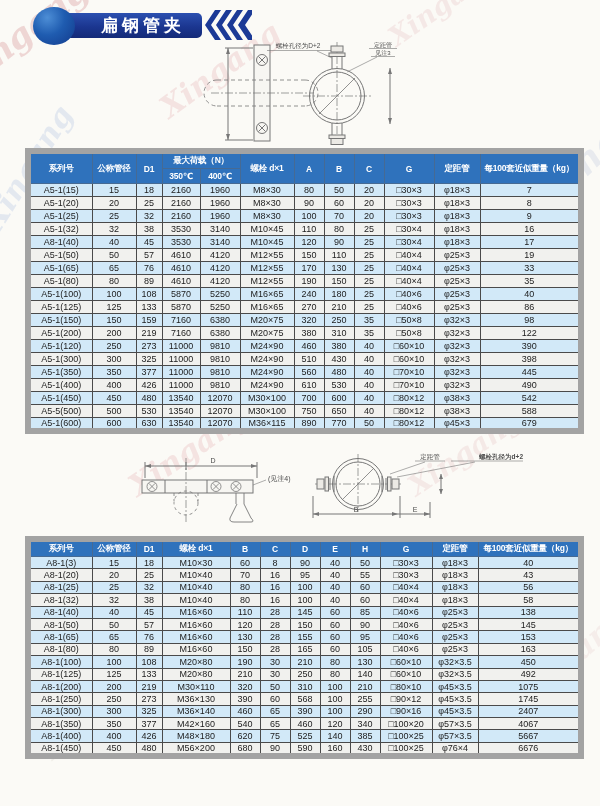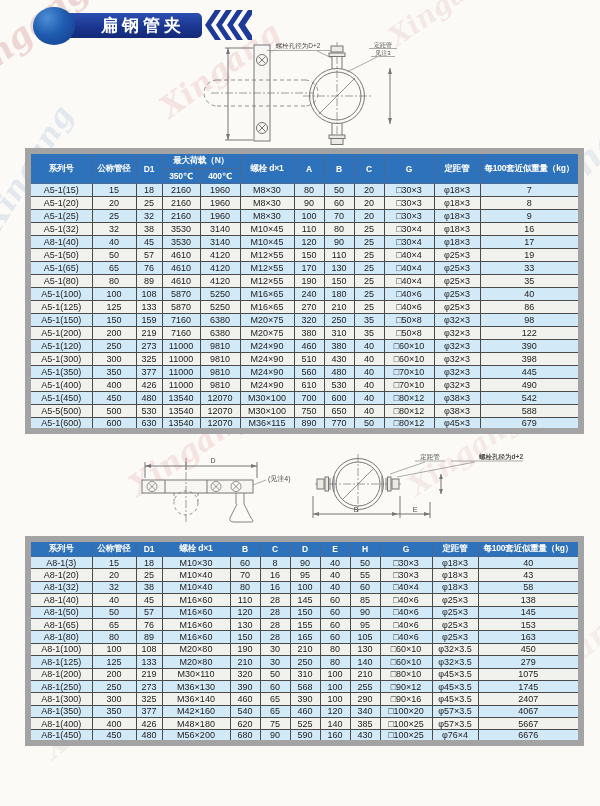--- a/index.html
+++ b/index.html
@@ -583,20 +583,34 @@
         <td>70</td>
         <td>16</td>
         <td>95</td>
         <td>40</td>
         <td>55</td>
         <td>□30×3</td>
         <td>φ18×3</td>
         <td>43</td>
       </tr>
       <tr>
+        <td>A8-1(25)</td>
+        <td>25</td>
+        <td>32</td>
+        <td>M10×40</td>
+        <td>80</td>
+        <td>16</td>
+        <td>100</td>
+        <td>40</td>
+        <td>60</td>
+        <td>□40×4</td>
+        <td>φ18×3</td>
+        <td>56</td>
+      </tr>
+      <tr>
         <td>A8-1(32)</td>
         <td>32</td>
         <td>38</td>
         <td>M10×40</td>
         <td>80</td>
         <td>16</td>
         <td>100</td>
         <td>40</td>
         <td>60</td>
         <td>□40×4</td>
@@ -678,21 +692,21 @@
         <td>125</td>
         <td>133</td>
         <td>M20×80</td>
         <td>210</td>
         <td>30</td>
         <td>250</td>
         <td>80</td>
         <td>140</td>
         <td>□60×10</td>
         <td>φ32×3.5</td>
-        <td>279</td>
+        <td>492</td>
       </tr>
       <tr>
         <td>A8-1(200)</td>
         <td>200</td>
         <td>219</td>
         <td>M30×110</td>
         <td>320</td>
         <td>50</td>
         <td>310</td>
         <td>100</td>

